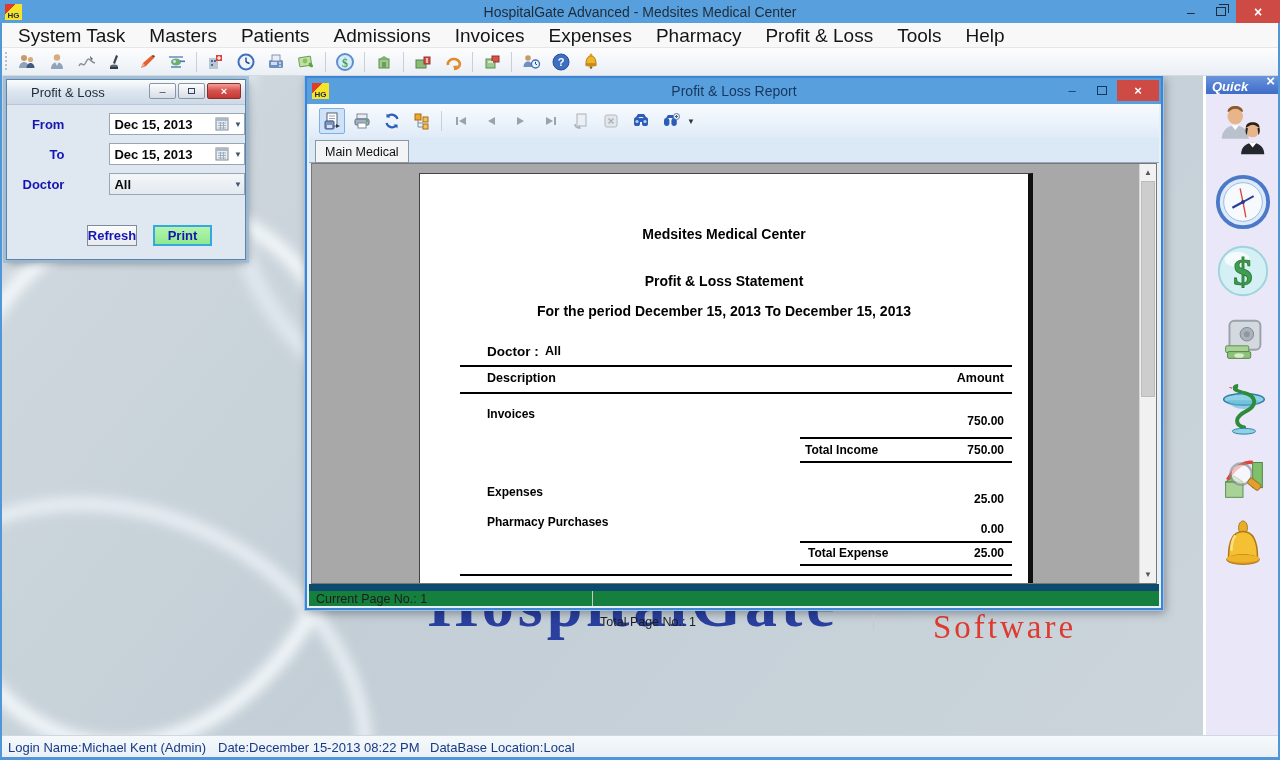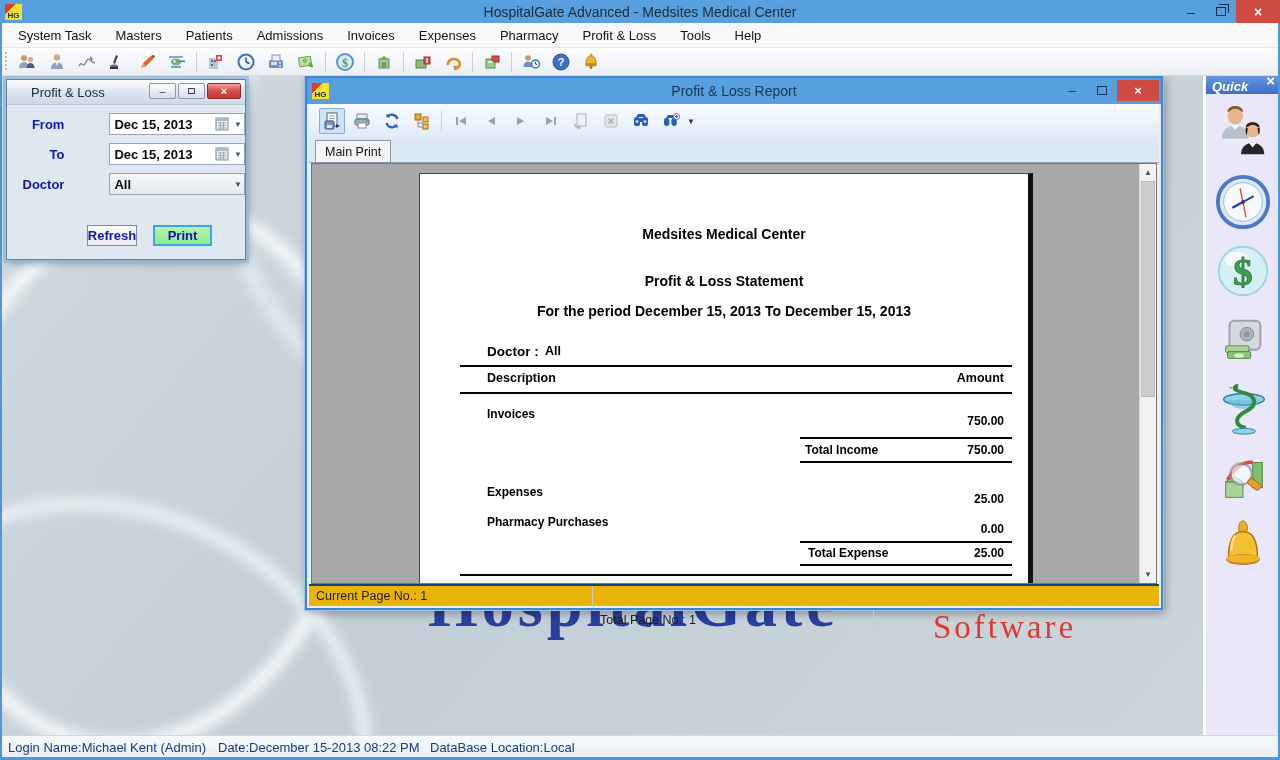--- a/index.html
+++ b/index.html
@@ -10,21 +10,21 @@
   .titlebar{position:absolute;top:0;left:0;right:0;height:23px;background:#57a0dd;display:flex;align-items:center;z-index:10;}
   .hg-icon{width:17px;height:16px;margin-left:5px;background:linear-gradient(135deg,#e03c2e 0 32%,#f7e32a 32%);font:bold 8px "Liberation Sans",sans-serif;color:#203040;display:flex;align-items:flex-end;justify-content:center;flex:none;}
   .win-title{position:absolute;left:0;right:0;text-align:center;color:#1d2b3a;font-size:14px;}
   .wc{position:absolute;right:0;top:0;height:23px;display:flex;z-index:11;}
   .wc-btn{width:30px;height:23px;display:flex;align-items:center;justify-content:center;color:#1d2b3a;font-size:14px;cursor:default;}
   .wc-close{width:44px;background:#ce4a45;color:#fff;font-weight:bold;}
   .restore-glyph{width:10px;height:9px;border:1px solid #1d2b3a;position:relative;background:transparent;}
   .restore-glyph:before{content:"";position:absolute;left:2px;top:-4px;width:9px;height:8px;border:1px solid #1d2b3a;border-bottom:none;border-left:none;}
 
   .menubar{position:absolute;top:23px;left:0;right:0;height:25px;background:#f8f8f8;border-bottom:1px solid #e6e6e6;display:flex;align-items:center;padding-left:6px;z-index:9;}
-  .menu-item{padding:0 12px;font-size:13px;color:#141414;line-height:25px;}
+  .menu-item{padding:0 12px;font-size:19px;color:#141414;line-height:25px;}
 
   .toolbar{position:absolute;top:48px;left:0;right:0;height:28px;background:linear-gradient(#fdfdfe,#eaeff5);border-bottom:1px solid #d4dae1;display:flex;align-items:center;z-index:9;}
   .grip{width:6px;height:20px;margin:0 3px;background:repeating-linear-gradient(#b9c0c8 0 2px,transparent 2px 4px);background-size:2px 4px;background-repeat:repeat-y;background-position:2px 0;}
   .tb-icon{width:26px;height:24px;display:flex;align-items:center;justify-content:center;margin:0 2px;}
   .tb-sep{width:1px;height:20px;background:#c9cfd6;margin:0 4px;}
 
   
   .desktop{position:absolute;top:76px;left:0;right:0;bottom:25px;background:linear-gradient(130deg,#d2dae0 0%,#c3ced6 45%,#ccd5dc 100%);overflow:hidden;z-index:1;}
   .steth{position:absolute;border-radius:50%;filter:blur(6px);}
   .steth-1{left:-70px;top:120px;width:430px;height:560px;border:16px solid rgba(245,249,252,.9);transform:rotate(14deg);}
@@ -72,21 +72,21 @@
   .viewer{position:absolute;top:85px;left:4px;right:4px;bottom:24px;background:#a8a8a8;border:1px solid #777;overflow:hidden;}
   .page{position:absolute;left:107px;top:9px;width:614px;height:600px;background:#fff;border:1px solid #444;border-right:5px solid #101010;}
   .pg-center{position:absolute;left:0;right:0;text-align:center;font-weight:bold;color:#000;}
   .pg-line{position:absolute;background:#000;}
   .pg-label{position:absolute;font-weight:bold;color:#000;font-size:12px;}
   .pg-amount{position:absolute;right:24px;font-weight:bold;color:#000;font-size:12px;text-align:right;}
   .vscroll{position:absolute;right:0;top:0;bottom:0;width:17px;background:#f1f1f1;border-left:1px solid #d6d6d6;}
   .vs-arrow{height:17px;display:flex;align-items:center;justify-content:center;color:#555;font-size:8px;}
   .vs-thumb{position:absolute;left:1px;right:1px;top:17px;height:216px;background:#cdcdcd;border:1px solid #bcbcbc;}
   .vs-down{position:absolute;bottom:0;left:0;right:0;}
-  .rstatus{position:absolute;left:2px;right:2px;bottom:2px;height:22px;background:#eab308;border-top:2px solid #0c4a6e;display:flex;align-items:center;font-size:12.5px;color:#1c1c1c;}
+  .rstatus{position:absolute;left:2px;right:2px;bottom:2px;height:22px;background:#15803d;border-top:7px solid #0c4a6e;display:flex;align-items:center;font-size:12.5px;color:#1c1c1c;}
   .rs-cell{height:100%;display:flex;align-items:center;padding-left:7px;border-right:1px solid #c9c9c9;}
   .rs-1{width:284px;}.rs-2{width:281px;margin-top:47px;}.rs-3{flex:1;border-right:none;}
 
   
   .quick{position:absolute;right:0;top:70px;bottom:25px;width:77px;z-index:6;background:#e9e7f8;border-left:3px solid #fff;}
   .quick-hd{height:24px;background:linear-gradient(#7aa2e2,#3e6cc8);display:flex;align-items:flex-end;position:relative;}
   .quick-title{color:#fff;font-weight:bold;font-size:13px;padding-left:6px;font-style:italic;}
   .quick-x{position:absolute;right:5px;top:2px;color:#fff;font-weight:bold;font-size:15px;}
   .q-item{width:60px;height:60px;margin:9px auto 9px;display:flex;align-items:center;justify-content:center;}
 
@@ -425,21 +425,21 @@
           <rect x="3" y="7" width="5.4" height="8" rx="2.4" fill="#2a5cb8"></rect>
           <rect x="10.4" y="7" width="5.4" height="8" rx="2.4" fill="#2a5cb8"></rect>
           <circle cx="15.5" cy="5.5" r="3" fill="#eef3fa" stroke="#5a789e"></circle>
           <path d="M15.5 4v3M14 5.5h3" stroke="#3c5d8c" stroke-width="1"></path>
         </svg>
       </span>
     <span class="rtb-caret">▼</span>
   </div>
 
   <div class="rtabrow">
-    <div class="rtab">Main Print</div>
+    <div class="rtab">Main Medical</div>
   </div>
 
   <div class="viewer">
     <div class="page">
       <div class="pg-center" style="top:52px;font-size:14px;">Medsites Medical Center</div>
       <div class="pg-center" style="top:99px;font-size:14px;">Profit &amp; Loss Statement</div>
       <div class="pg-center" style="top:129px;font-size:14px;">For the period December 15, 2013 To December 15, 2013</div>
 
       <span class="pg-label" style="left:67px;top:170px;font-size:13.5px;">Doctor :</span>
       <span class="pg-label" style="left:125px;top:170px;font-size:12.5px;">All</span>

